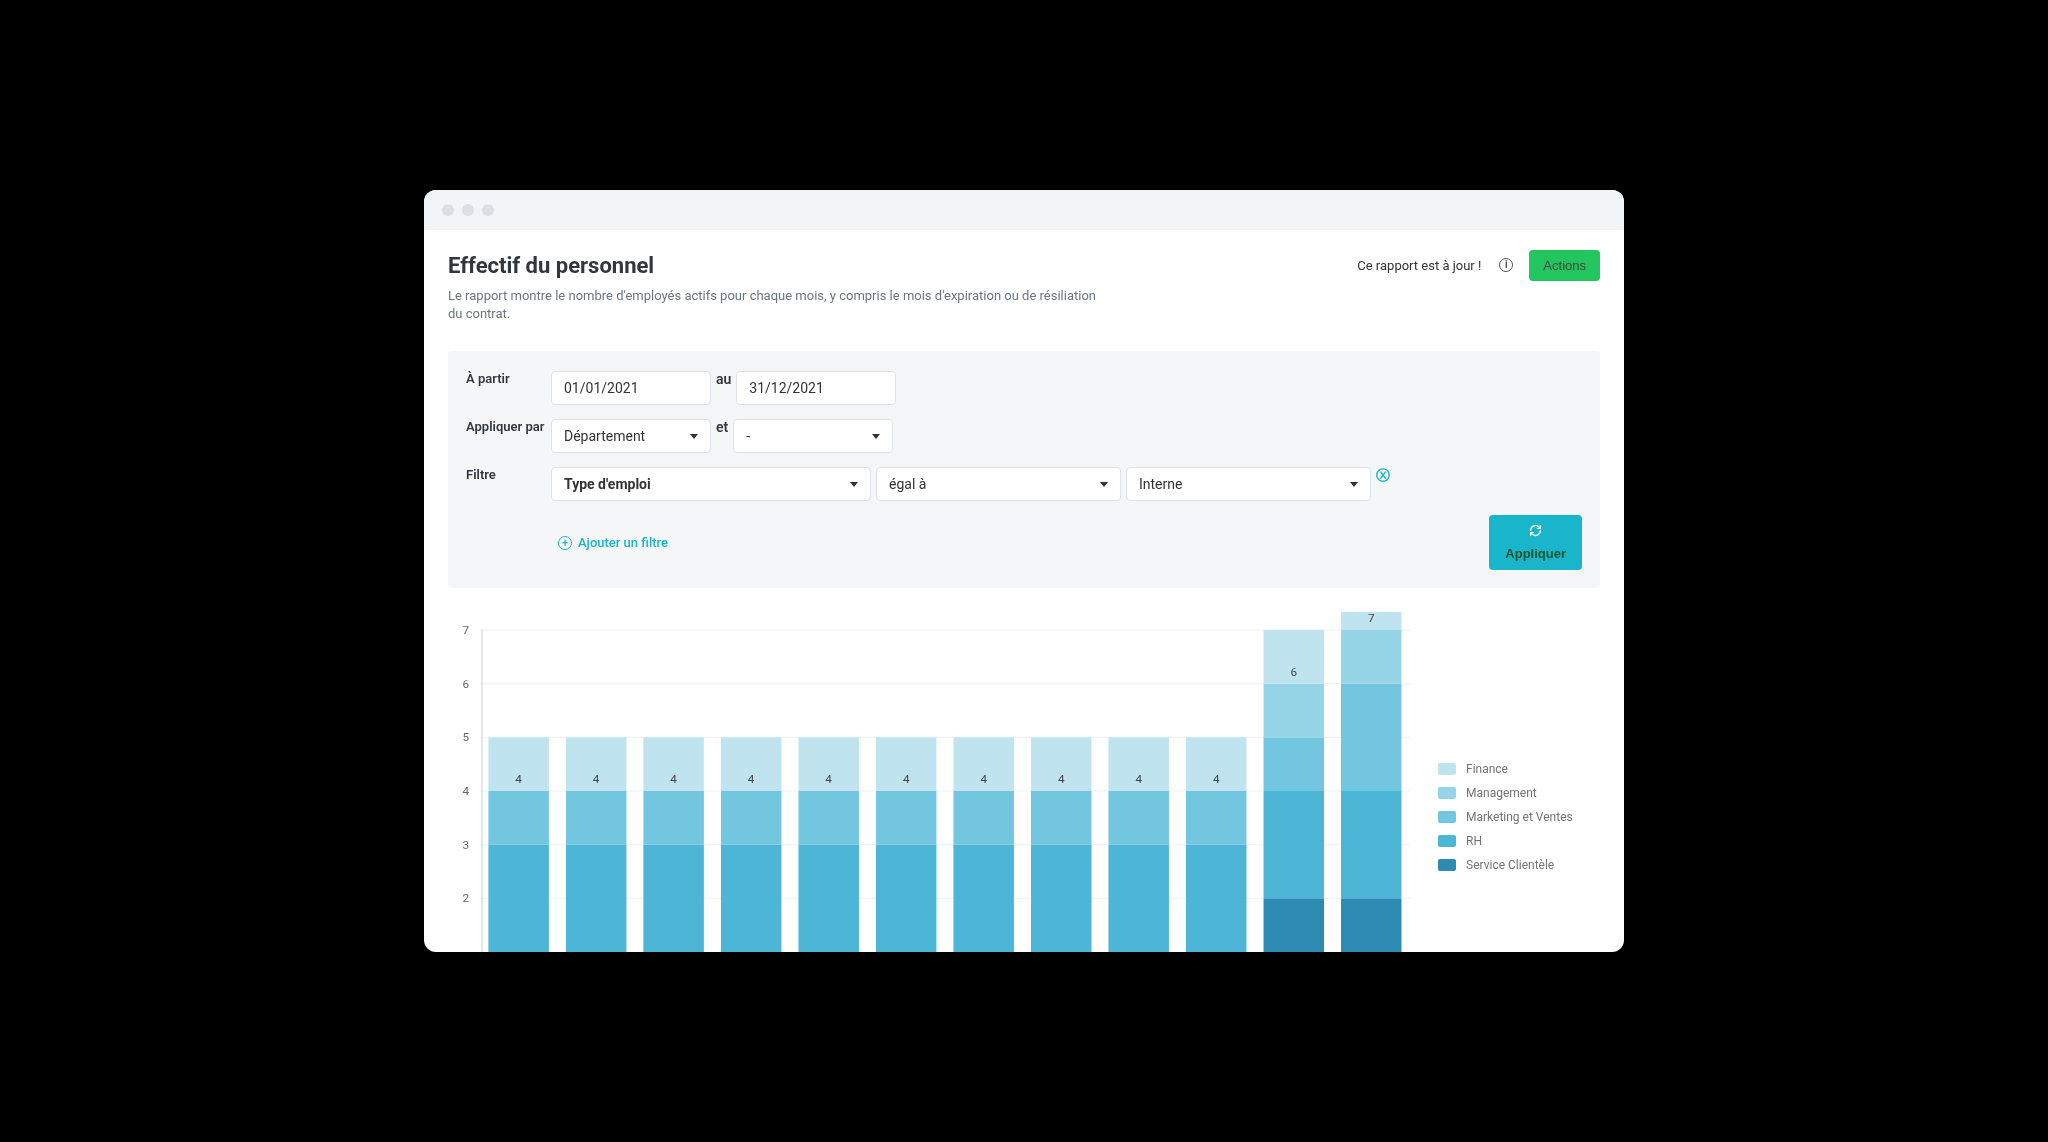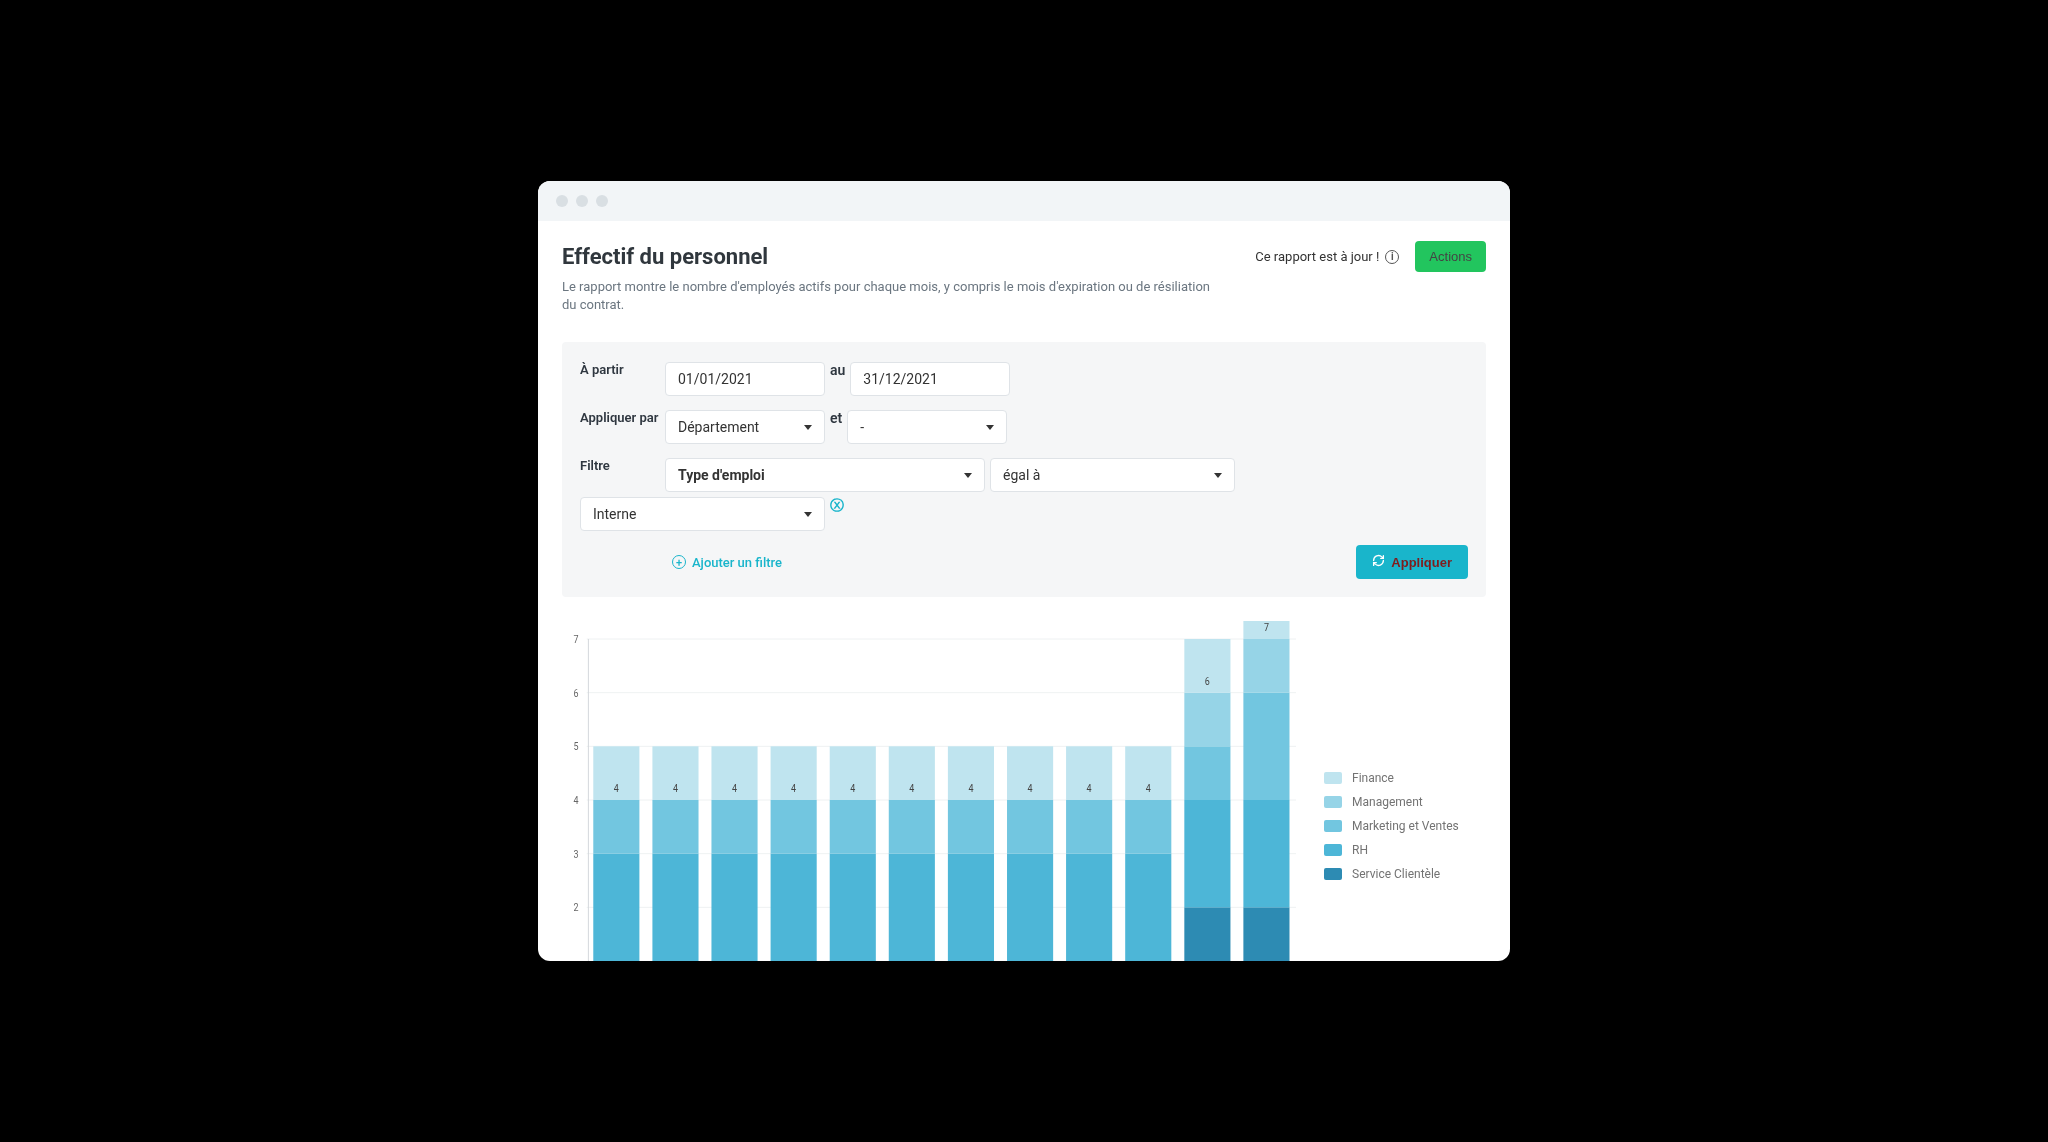--- a/index.html
+++ b/index.html
@@ -8,21 +8,21 @@
     background: #000;
     font-family: -apple-system, BlinkMacSystemFont, "Segoe UI", Roboto, "Helvetica Neue", Arial, sans-serif;
     display: flex;
     align-items: center;
     justify-content: center;
     min-height: 100vh;
     color: #333;
     font-size: 14px;
   }
   .window {
-    width: 972px;
+    width: 1200px;
     background: #fff;
     border-radius: 12px;
     overflow: hidden;
     box-shadow: 0 10px 30px rgba(0,0,0,.5);
     position: relative;
   }
   .shadow-layer {
     position: absolute;
     inset: 0;
     border-radius: 12px;
@@ -54,22 +54,22 @@
     font-weight: 700;
     color: #30373d;
     margin: 0;
     flex: 0 0 auto;
   }
   .header-spacer { flex: 1; }
   .status-text {
     font-size: 13px;
     color: #333;
     display: flex;
-    align-items: flex-end;
-    gap: 6px;
+    align-items: flex-start;
+    gap: 18px;
   }
   .actions-btn {
     background: #22c55e;
     border: none;
     border-radius: 4px;
     padding: 8px 14px;
     font-size: 13px;
     color: #444;
     cursor: pointer;
   }
@@ -145,30 +145,31 @@
     font-size: 13px;
     font-weight: 500;
     display: flex;
     align-items: center;
     gap: 6px;
     cursor: pointer;
     margin-left: 92px;
   }
   .apply-btn {
     background: #19b5cb;
-    color: #7f1d1d;
+    color: #14532d;
     border: none;
     border-radius: 4px;
     padding: 9px 16px;
     font-size: 13px;
     font-weight: 600;
     display: flex;
-    align-items: flex-end;
+    align-items: center;
     gap: 6px;
     cursor: pointer;
+    flex-direction: column;
   }
   .chart-wrap { display: flex; gap: 28px; padding: 6px 2px 0 2px; }
   .chart { flex: 1; position: relative; }
   .legend { width: 160px; padding-top: 150px; }
   .legend-item {
     display: flex;
     align-items: center;
     gap: 10px;
     font-size: 12px;
     color: #737373;

